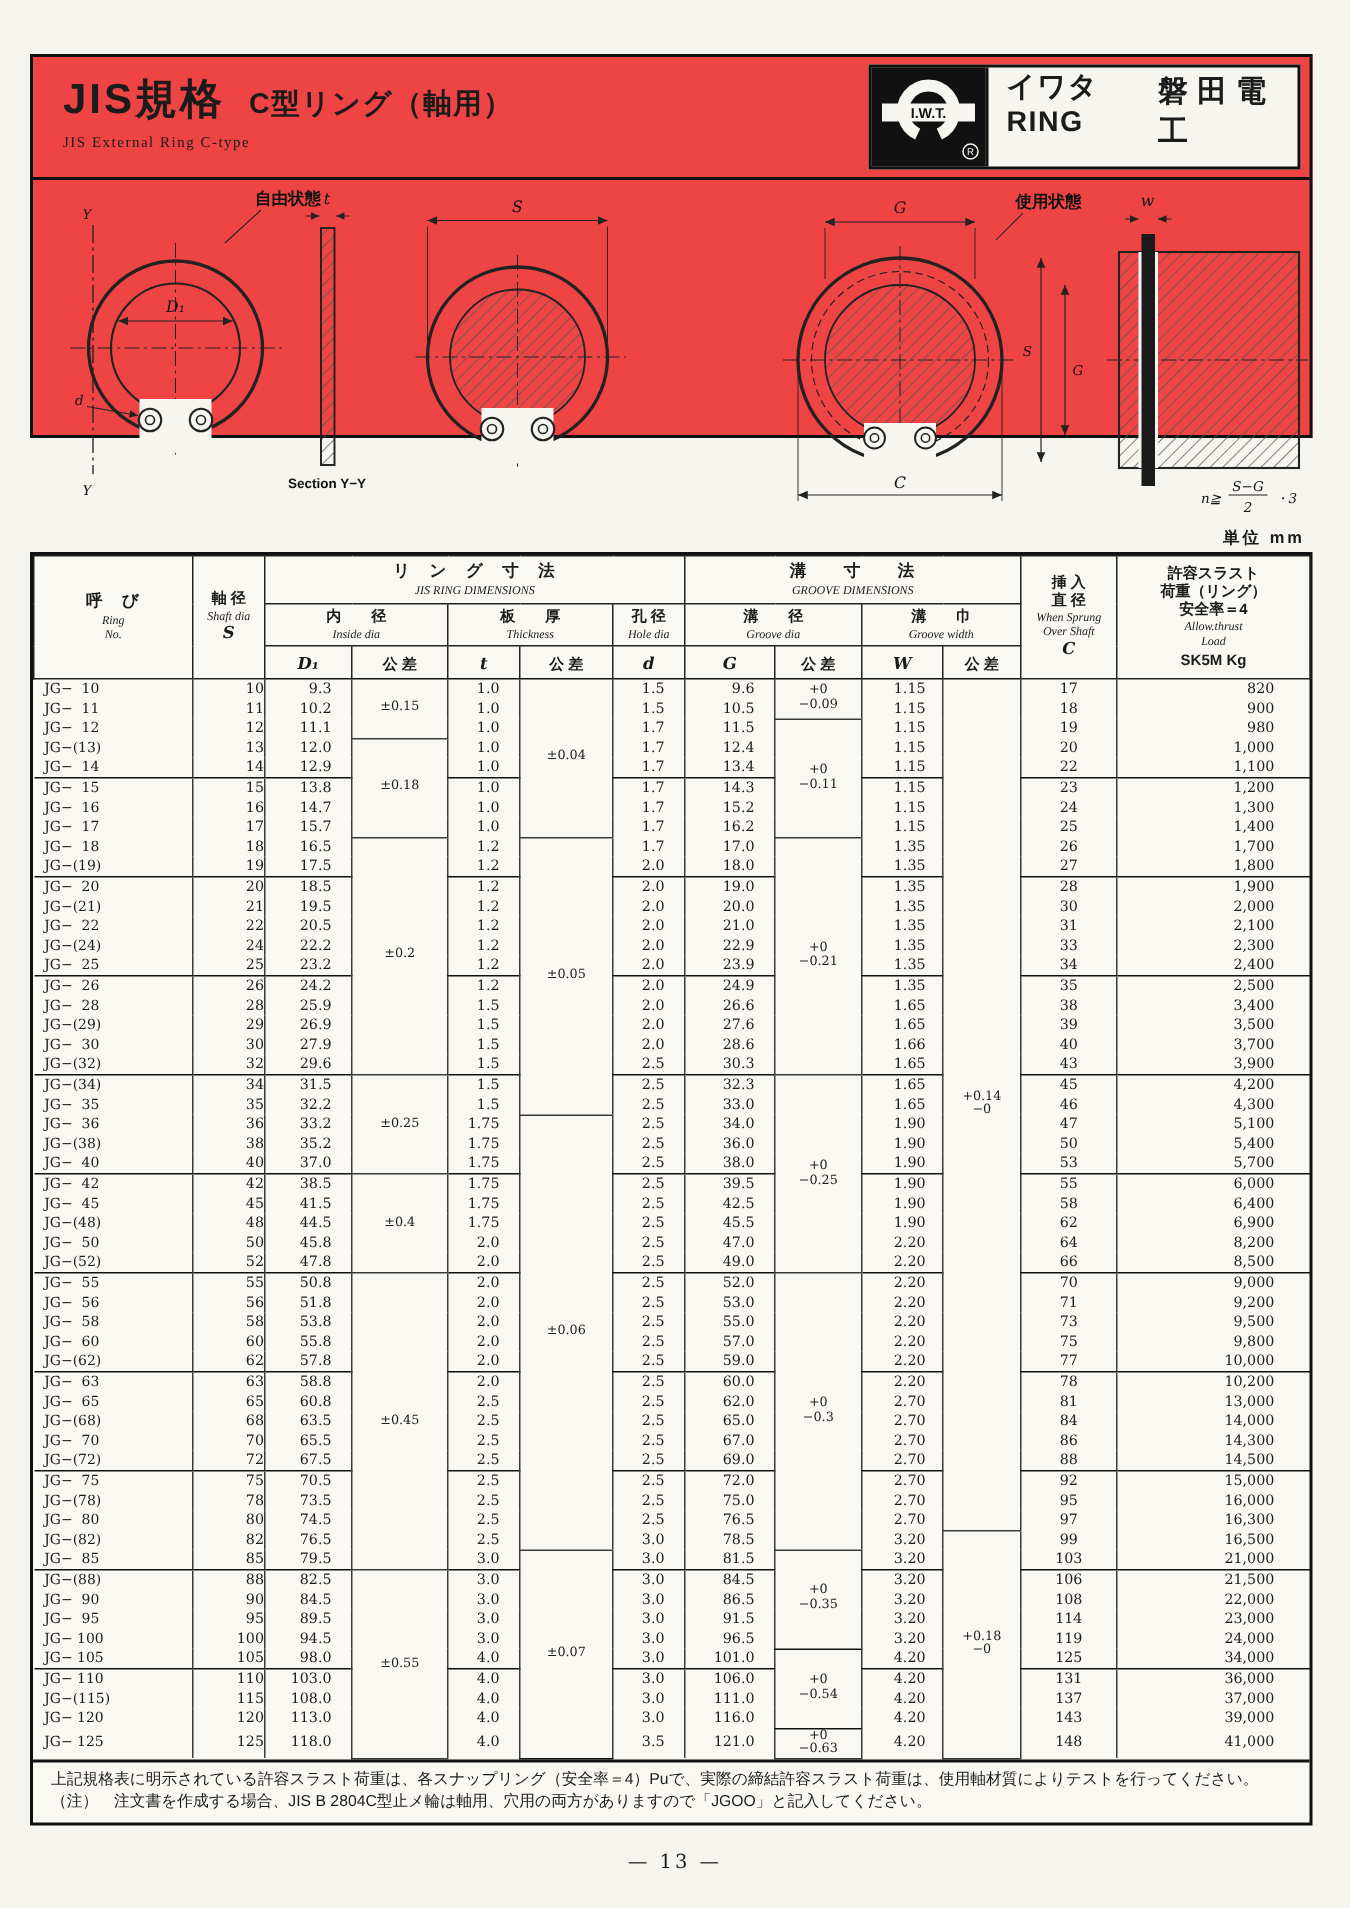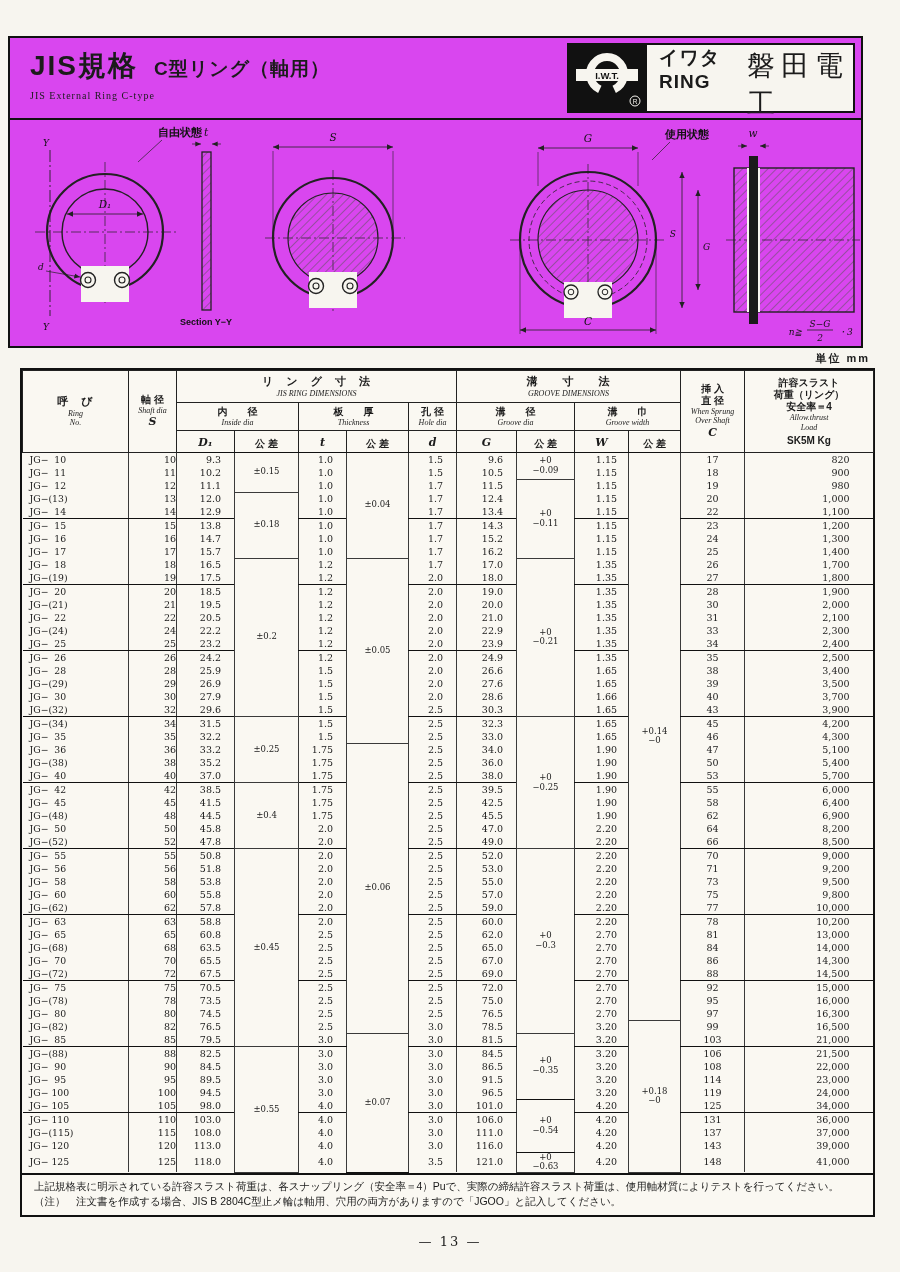--- a/index.html
+++ b/index.html
@@ -1,33 +1,33 @@
 <!DOCTYPE html>
 <html><head>
 <meta charset="utf-8">
 <style>
   html,body { margin:0; padding:0; background:#d9d7d1; }
   .page { position:relative; width:900px; height:1272px; background:#f7f5ef; color:#1b1b1b;
           font-family:"Liberation Sans", sans-serif; overflow:hidden; }
 
   
-  .frame1 { position:absolute; left:8px; top:36px; width:851px; border:2.5px solid #111; background:#d946ef; }
+  .frame1 { position:absolute; left:20px; top:36px; width:851px; border:2.5px solid #111; background:#ef4444; }
   .hdr { height:80px; border-bottom:2.5px solid #111; position:relative; }
   .title-block { padding:9px 0 0 20px; }
   .title-line { display:flex; align-items:baseline; gap:16px; }
   .title-main { font-size:28px; font-weight:bold; letter-spacing:2px; }
   .title-sub  { font-size:19px; font-weight:bold; letter-spacing:1px; }
   .title-en   { font-size:10px; font-family:"Liberation Serif", serif; margin-top:5px; letter-spacing:1px; }
   .logo-box { position:absolute; right:6px; top:5px; height:66px; width:284px; border:2px solid #111; display:flex; background:#f7f5ef; }
   .logo-mark { width:76px; background:#111; }
   .brand { flex:1; border-left:2.5px solid #111; display:flex; justify-content:center; padding-left:12px; }
   .brand-1 { font-size:19px; font-weight:bold; letter-spacing:1px; }
-  .brand-2 { font-size:28px; font-weight:normal; letter-spacing:6px; margin-top:2px; }
-
-  .diagrams { height:226px; position:relative; }
+  .brand-2 { font-size:20px; font-weight:bold; letter-spacing:6px; margin-top:2px; }
+
+  .diagrams { height:170px; position:relative; }
   .diagrams svg { display:block; }
   .cl  { stroke-dasharray:10 3 2 3; stroke-width:0.7; }
   .cl2 { stroke-dasharray:12 3 2 3; stroke-width:0.9; }
   text.lb  { font-size:9px;  font-style:italic; font-family:"DejaVu Serif", serif; fill:#111; stroke:none; }
   text.lbI { font-size:10.5px; font-style:italic; font-family:"DejaVu Serif", serif; fill:#111; stroke:none; }
   text.lbJ { font-size:11px; font-weight:bold; font-family:"Liberation Sans", sans-serif; fill:#111; stroke:none; }
   text.lbB { font-size:9px;  font-weight:bold; font-family:"Liberation Sans", sans-serif; fill:#111; stroke:none; }
   text.lbM { font-size:9px;  font-style:italic; font-family:"DejaVu Serif", serif; fill:#111; stroke:none; }
 
   .unit-label { position:absolute; right:30px; top:351px; font-size:11px; font-weight:bold; letter-spacing:2px; }

